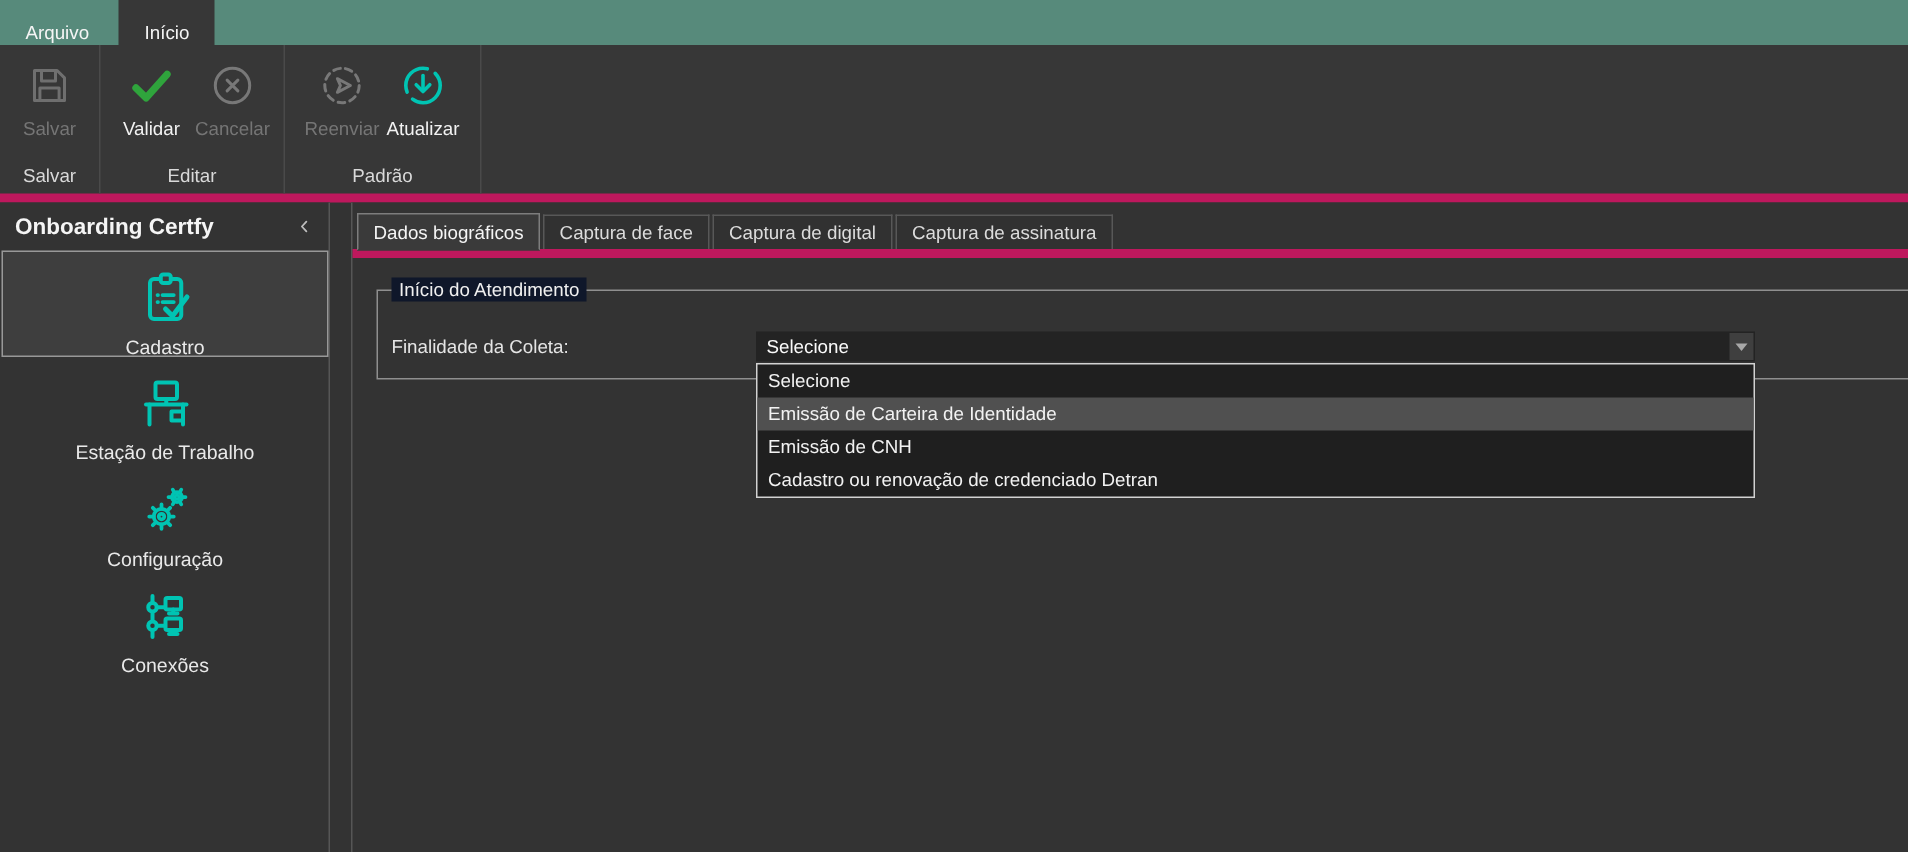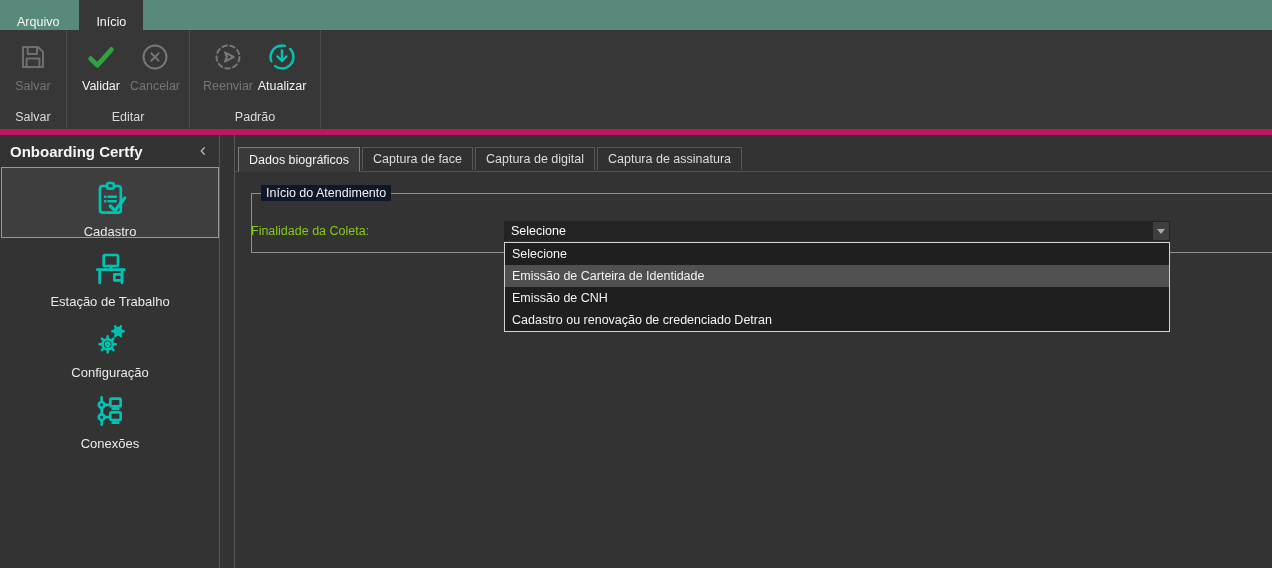--- a/index.html
+++ b/index.html
@@ -64,43 +64,43 @@
   .sb-item.selected { background:#3e3e3e; border:1px solid #989898;text-align:center; }
   .sb-label { color:#e9e9e9; font-size:13px; }
 
   
   .main {
     position:absolute; left:234px; top:135px; right:0; bottom:0;
     background:#333333; border-left:1px solid #565656;
   }
   .tabstrip {
     position:absolute; left:0; right:0; top:12px; height:25px;
-    border-bottom:1px solid #be185d;
-    display:flex; padding-left:3px;
+    border-bottom:6px solid #be185d;
+    display:flex; align-items:flex-end; padding-left:3px;
   }
   .tab {
     height:23px; padding:0 10px; line-height:22px;
     background:#313131; border:1px solid #585858; border-bottom:none;
     color:#dcdcdc; margin-right:2px; white-space:nowrap; cursor:default;
   }
   .tab.active {
     height:25px; line-height:24px; background:#3a3a3a;
     border:1px solid #7d7d7d; border-bottom:1px solid #3a3a3a;
     margin-bottom:-1px; color:#f5f5f5;
   }
 
   .groupbox {
     position:absolute; left:16px; top:58px; right:-2px; height:60px;
     border:1px solid #8f8f8f;
   }
   .groupbox-title {
     position:absolute; left:9px; top:-9px; background:#0f172a;
     padding:0 5px; color:#f0f0f0; line-height:16px;
   }
-  .field-label { position:absolute; left:16px; top:89px; color:#84cc16; }
+  .field-label { position:absolute; left:26px; top:89px; color:#e5e5e5; }
 
   .combo {
     position:absolute; left:269px; top:86px; width:666px; height:20px;
     background:#232323; cursor:default;
   }
   .combo-value { line-height:20px; padding-left:7px; color:#fafafa; }
   .combo-arrow {
     position:absolute; right:1px; top:1px; width:16px; height:18px;
     background:#3f3f3f; display:flex; align-items:center; justify-content:center;
   }

